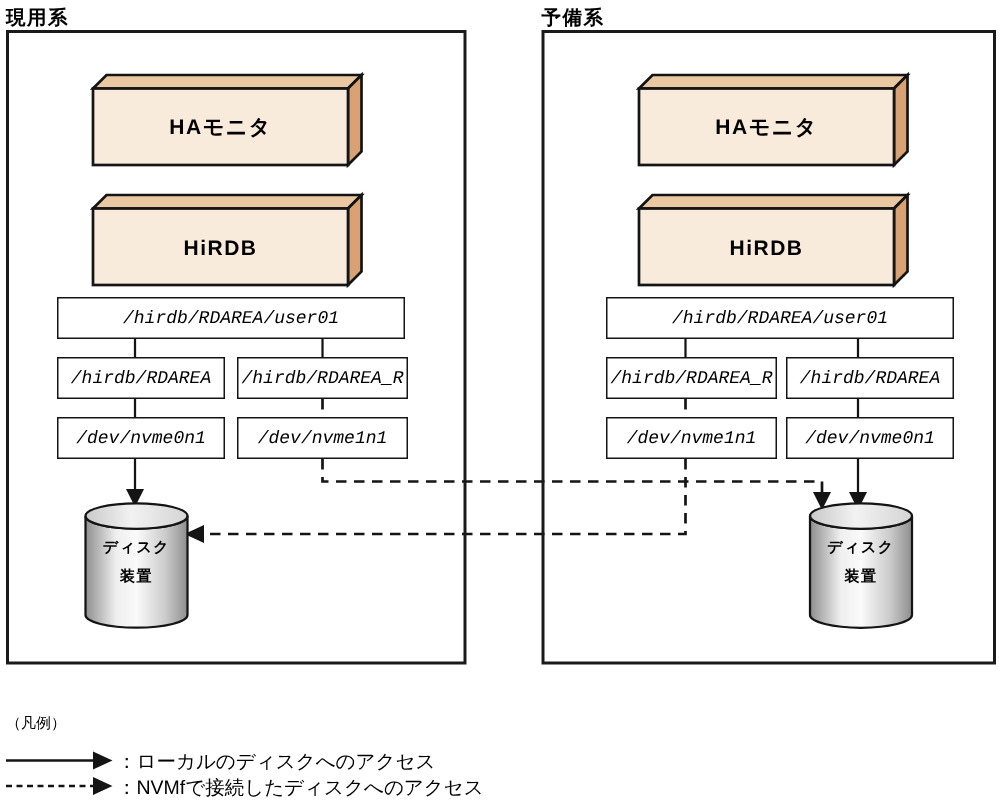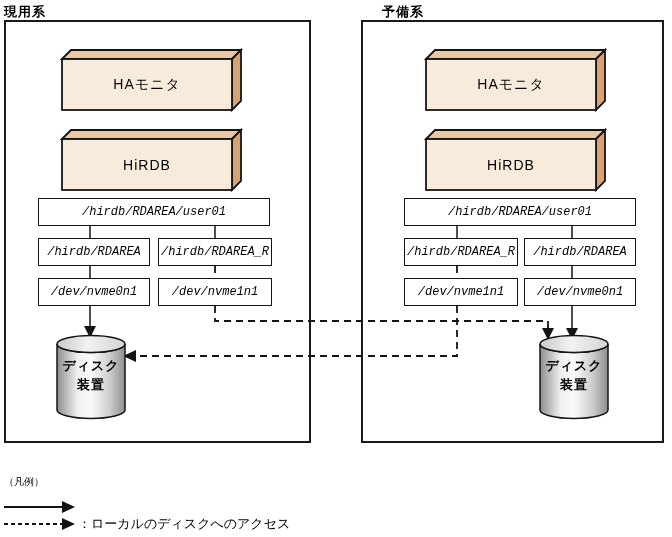--- a/index.html
+++ b/index.html
@@ -2,28 +2,28 @@
 <html style="--box3d-front: #F8EBDB; --box3d-top: #EAC8A2; --box3d-side: #D8A274; --line: #141414; --disk-edge: #8E8E8E; --disk-center: #FAFAFA; --disk-top: #E9E9E9;"><head>
 <meta charset="utf-8">
 <style>
   html,body{margin:0;padding:0;background:#fff;}
   .stage{position:relative;width:672px;height:537px;background:#fff;overflow:hidden;
          font-family:"Liberation Sans",sans-serif;color:#000;}
   .layer{position:absolute;left:0;top:0;}
   .sys-label{position:absolute;font-size:13px;font-weight:bold;letter-spacing:1px;white-space:nowrap;}
   .sys-frame{position:absolute;border:2px solid #1a1a1a;box-sizing:border-box;background:transparent;}
   .lbl3d{position:absolute;display:flex;align-items:center;justify-content:center;
-         font-size:14px;font-weight:normal;letter-spacing:1px;white-space:nowrap;border-radius:13px;}
+         font-size:14px;font-weight:bold;letter-spacing:1px;white-space:nowrap;border-radius:13px;}
   .wbox{position:absolute;background:#fff;border:1.5px solid #141414;box-sizing:border-box;
         display:flex;align-items:center;justify-content:center;
         font-family:"Liberation Mono",monospace;font-size:12px;white-space:nowrap;font-style:italic;}
-  .disk-label{position:absolute;text-align:center;font-size:13px;font-weight:bold;
+  .disk-label{position:absolute;text-align:center;font-size:10px;font-weight:bold;
               letter-spacing:1px;line-height:19px;}
   .legend-title{position:absolute;font-size:10px;white-space:nowrap;}
-  .legend-text{position:absolute;font-size:13px;white-space:nowrap;margin-top:16px;}
+  .legend-text{position:absolute;font-size:13px;white-space:nowrap;}
   
   .face-front{fill:var(--box3d-front,#F8EBDB);stroke:#141414;stroke-width:1.8;}
   .face-top{fill:var(--box3d-top,#EAC8A2);stroke:#141414;stroke-width:1.8;}
   .face-side{fill:var(--box3d-side,#D8A274);stroke:#141414;stroke-width:1.8;}
   .ln{stroke:#141414;stroke-width:1.5;fill:none;}
   .ln-dash{stroke:#141414;stroke-width:1.8;fill:none;stroke-dasharray:7 5;}
   .ln-dash-fine{stroke:#141414;stroke-width:1.8;fill:none;stroke-dasharray:4 3;}
   .head{fill:#141414;stroke:none;}
   .cyl-body{stroke:#141414;stroke-width:1.5;}
   .cyl-top{stroke:#141414;stroke-width:1.5;}
@@ -114,21 +114,21 @@
     <g>
       <path class="ln-dash-fine" d="M4,524 H62"></path>
       <polygon class="head" points="62,518 62,530 75,524"></polygon>
     </g>
   </svg>
 
   <div class="sys-frame" style="left:4px;top:20px;width:307px;height:423px"></div>
   <div class="sys-frame" style="left:361px;top:20px;width:303px;height:423px"></div>
 
   <div class="sys-label" style="left:4px;top:3px">現用系</div>
-  <div class="sys-label" style="left:382px;top:3px">予備系</div>
+  <div class="sys-label" style="left:361px;top:3px">予備系</div>
 
   <div class="lbl3d" style="left:62px;top:59px;width:170px;height:51px">HAモニタ</div>
   <div class="lbl3d" style="left:62px;top:139px;width:170px;height:51px">HiRDB</div>
   <div class="lbl3d" style="left:426px;top:59px;width:170px;height:51px">HAモニタ</div>
   <div class="lbl3d" style="left:426px;top:139px;width:170px;height:51px">HiRDB</div>
 
   <div class="wbox" style="left:38px;top:198px;width:232px;height:28px">/hirdb/RDAREA/user01</div>
   <div class="wbox" style="left:38px;top:238px;width:112px;height:28px">/hirdb/RDAREA</div>
   <div class="wbox" style="left:158px;top:238px;width:114px;height:28px">/hirdb/RDAREA_R</div>
   <div class="wbox" style="left:38px;top:278px;width:112px;height:28px">/dev/nvme0n1</div>
@@ -144,14 +144,15 @@
     <div>ディスク</div>
     <div>装置</div>
   </div>
   <div class="disk-label" style="left:540px;top:356px;width:68px">
     <div>ディスク</div>
     <div>装置</div>
   </div>
 
   <div class="legend-title" style="left:4px;top:475px">（凡例）</div>
   <div class="legend-text" style="left:78px;top:499px">：ローカルのディスクへのアクセス</div>
+  <div class="legend-text" style="left:78px;top:516px">：NVMfで接続したディスクへのアクセス</div>
 
 </div>
 
 </body></html>

